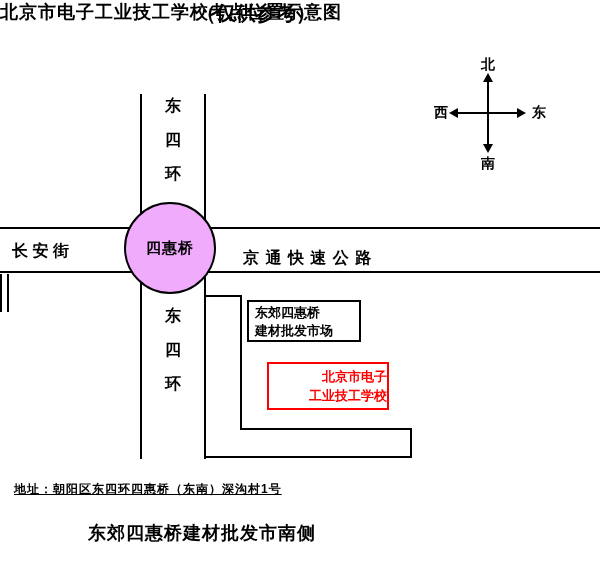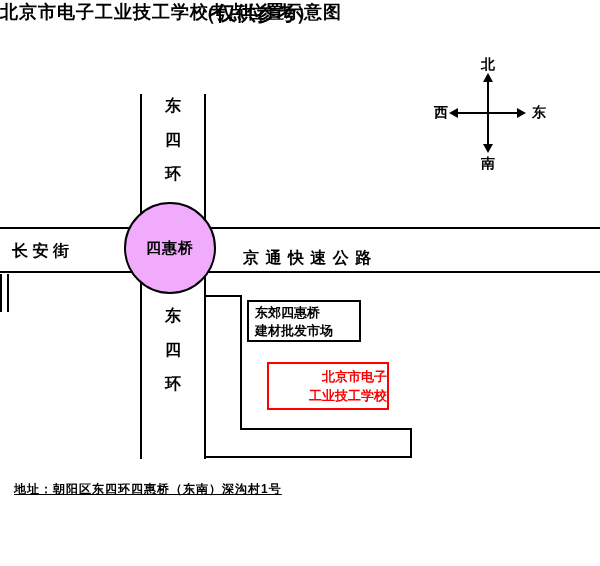--- a/index.html
+++ b/index.html
@@ -111,14 +111,15 @@
     <div>东郊四惠桥</div>
     <div>建材批发市场</div>
   </div>
 
   <div class="abs school-box" style="color: rgb(255, 0, 0);">
     <div>北京市电子</div>
     <div>工业技工学校</div>
   </div>
 
   <div class="abs addr1">地址：朝阳区东四环四惠桥（东南）深沟村1号</div>
+  <div class="abs addr2">东郊四惠桥建材批发市南侧</div>
 
 </div>
 
 </body></html>

